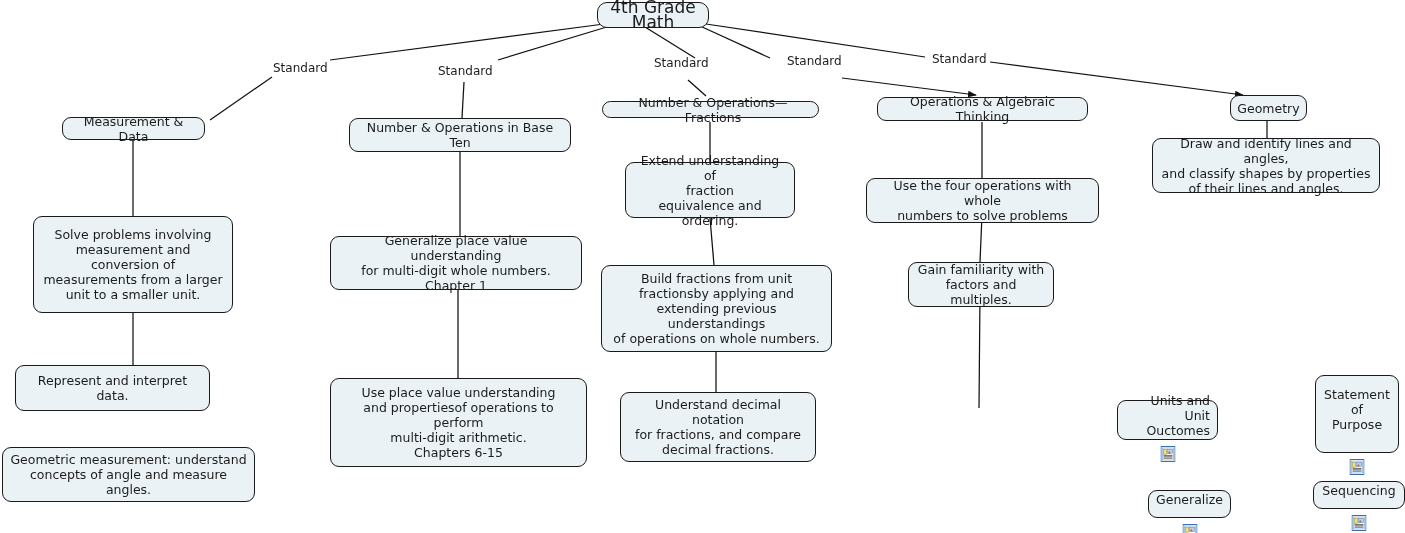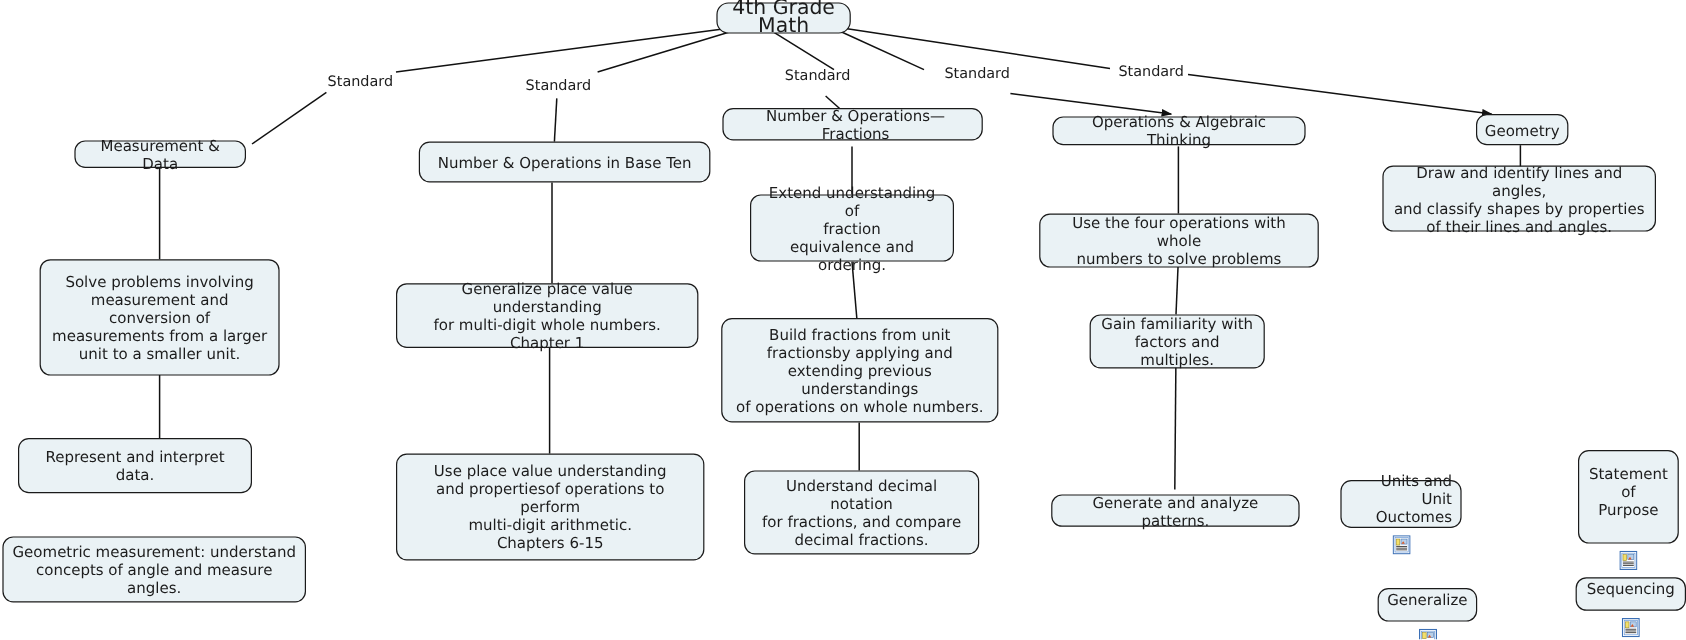--- a/index.html
+++ b/index.html
@@ -127,47 +127,46 @@
 
   <div class="node" style="left:33px; top:216px; width:200px; height:97px;">Solve problems involving
 measurement and conversion of
 measurements from a larger
 unit to a smaller unit.</div>
   <div class="node topic" style="left:62px; top:117px; width:143px; height:23px;">Measurement &amp; Data</div>
   <div class="node" style="left:15px; top:365px; width:195px; height:46px;">Represent and interpret data.</div>
   <div class="node" style="left:2px; top:447px; width:253px; height:55px;">Geometric measurement: understand
 concepts of angle and measure angles.</div>
 
-  <div class="node topic" style="left:349px; top:118px; width:243px; height:34px;">Number &amp; Operations in Base Ten</div>
+  <div class="node topic" style="left:349px; top:118px; width:222px; height:34px;">Number &amp; Operations in Base Ten</div>
   <div class="node" style="left:330px; top:236px; width:252px; height:54px;">Generalize place value understanding
 for multi-digit whole numbers.
 Chapter 1</div>
   <div class="node" style="left:330px; top:378px; width:257px; height:89px;">Use place value understanding
 and propertiesof operations to perform
 multi-digit arithmetic.
 Chapters 6-15</div>
 
-  <div class="node topic" style="left:602px; top:90px; width:217px; height:27px;padding-left:12px;">Number &amp; Operations—Fractions</div>
+  <div class="node topic" style="left:602px; top:101px; width:217px; height:17px;padding-left:12px;">Number &amp; Operations—Fractions</div>
   <div class="node" style="left:625px; top:162px; width:170px; height:56px;">Extend understanding of
 fraction
 equivalence and ordering.</div>
   <div class="node" style="left:620px; top:392px; width:196px; height:70px;">Understand decimal notation
 for fractions, and compare
 decimal fractions.</div>
   <div class="node" style="left:601px; top:265px; width:231px; height:87px;">Build fractions from unit
 fractionsby applying and
 extending previous understandings
 of operations on whole numbers.</div>
 
   <div class="node topic" style="left:877px; top:97px; width:211px; height:24px;">Operations &amp; Algebraic Thinking</div>
   <div class="node" style="left:866px; top:178px; width:233px; height:45px;">Use the four operations with whole
 numbers to solve problems</div>
   <div class="node" style="left:908px; top:262px; width:146px; height:45px;">Gain familiarity with
 factors and multiples.</div>
-  <div class="node" style="left:876px; top:412px; width:207px; height:27px;">Generate and analyze patterns.</div>
 
   <div class="node topic" style="left:1230px; top:95px; width:77px; height:26px;">Geometry</div>
   <div class="node" style="left:1152px; top:138px; width:228px; height:55px;">Draw and identify lines and angles,
 and classify shapes by properties
 of their lines and angles.</div>
 
   <div class="node resource" style="left:1117px; top:400px; width:101px; height:40px;text-align:right;">
     <span>Units and
 Unit Ouctomes</span>
     <span class="res-icon">

